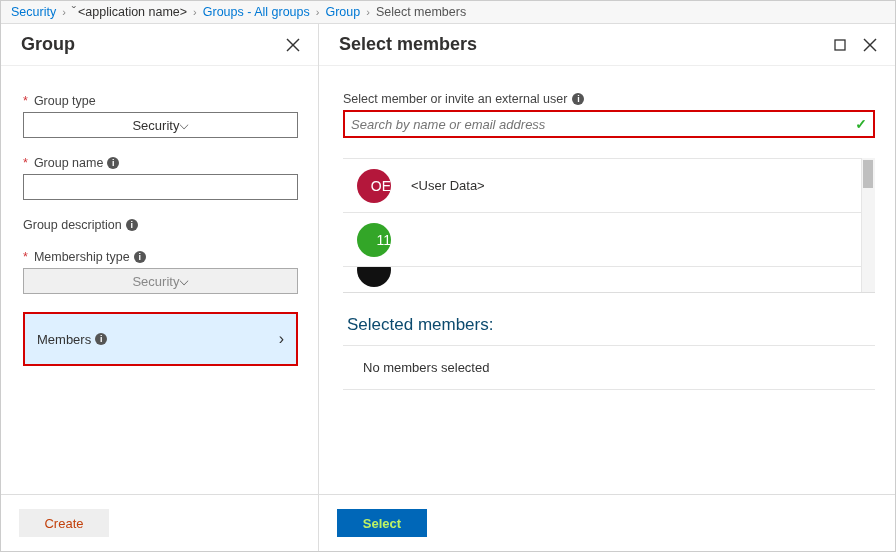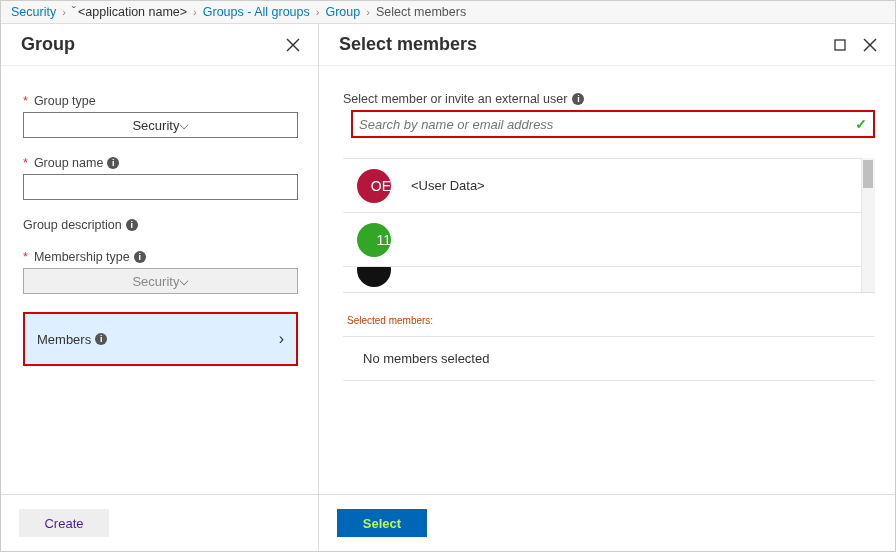--- a/index.html
+++ b/index.html
@@ -120,32 +120,31 @@
   display:flex;
 }
 .btn {
   min-width: 90px;
   height: 28px;
   border: none;
   font-size: 13px;
   cursor: pointer;
   padding: 0 16px;
 }
-.btn-disabled { background:#eee; color:#4c1d95; cursor:default; }
+.btn-disabled { background:#eee; color:#c2410c; cursor:default; }
 .btn-primary { background:#0067b8; color:#bef264; font-weight:600; }
 
 
 .r-body { padding: 26px 20px 10px 24px; flex:1; overflow:hidden; display:flex; flex-direction:column;}
 .r-label { font-size:12.5px; color:#444; display:flex; align-items:center; gap:5px; margin-bottom:4px;}
 .search-box {
   height: 26px;
   border: 2px solid #d40000;
   display:flex; align-items:center; justify-content:space-between;
   padding: 12px 6px;
-  margin-left: 8px;
 }
 .search-box input {
   border:none; outline:none; flex:1; font-size:13px; font-style:italic; color:#666; background:transparent;
 }
 .check-icon { color:#2bb02b; font-weight:bold; font-size:14px;}
 .list-wrap { position:relative; margin-top:20px; border-bottom:1px solid #ddd; }
 .list-scroll { position:relative; }
 .list-item {
   display:flex; align-items:center; gap:20px;
   padding: 8px 0 8px 14px;
@@ -164,21 +163,21 @@
 .list-item.partial { height:26px; overflow:hidden; align-items:flex-start; padding-top:0;}
 .list-item.partial .avatar{ margin-top:-14px;}
 .scrollbar-track{
   position:absolute; right:0; top:0; bottom:0; width:14px;
   background:#f4f4f4; border-left:1px solid #e5e5e5;
 }
 .scrollbar-thumb{
   position:absolute; right:2px; top:2px; width:10px; height:28px;
   background:#bfbfbf;
 }
-.selected-label{ font-size:10px; color:#c2410c; margin:22px 0 10px 4px;}
+.selected-label{ font-size:17px; color:#0c4a6e; margin:22px 0 10px 4px;}
 .no-members{
   border-top:1px solid #e5e5e5; border-bottom:1px solid #e5e5e5;
   padding:14px 0 14px 20px; font-size:13px; color:#333;
 }
 .pane-footer.right { border-top:1px solid #ddd; padding:14px 18px;}
 </style>
 </head>
 <body>
 
 <div class="app">

